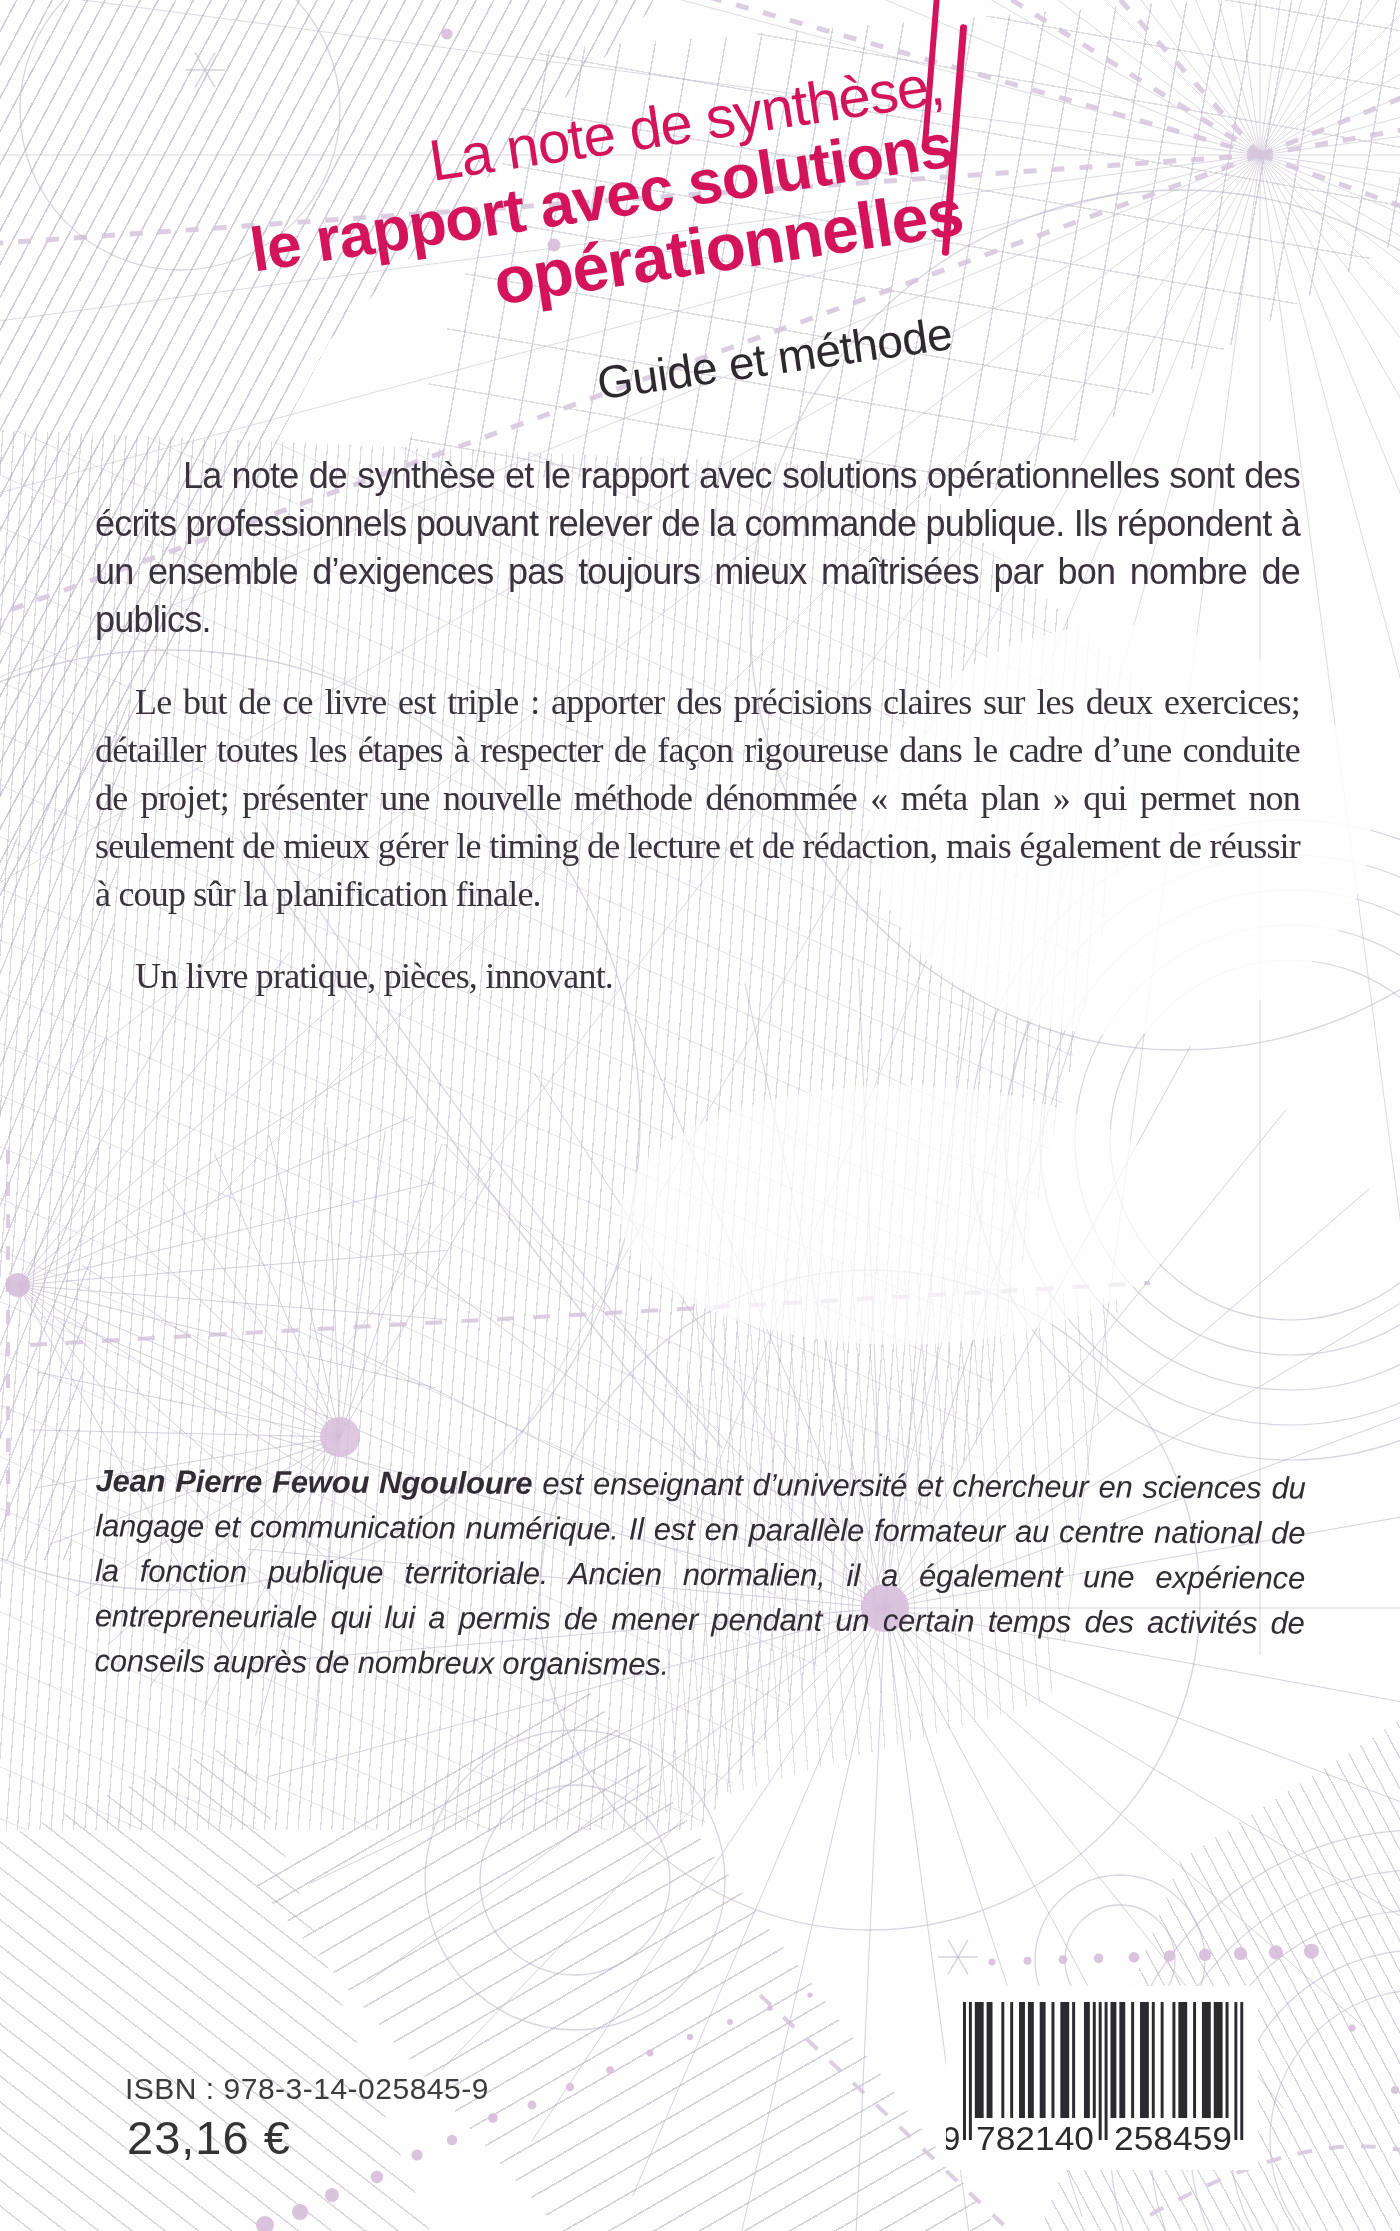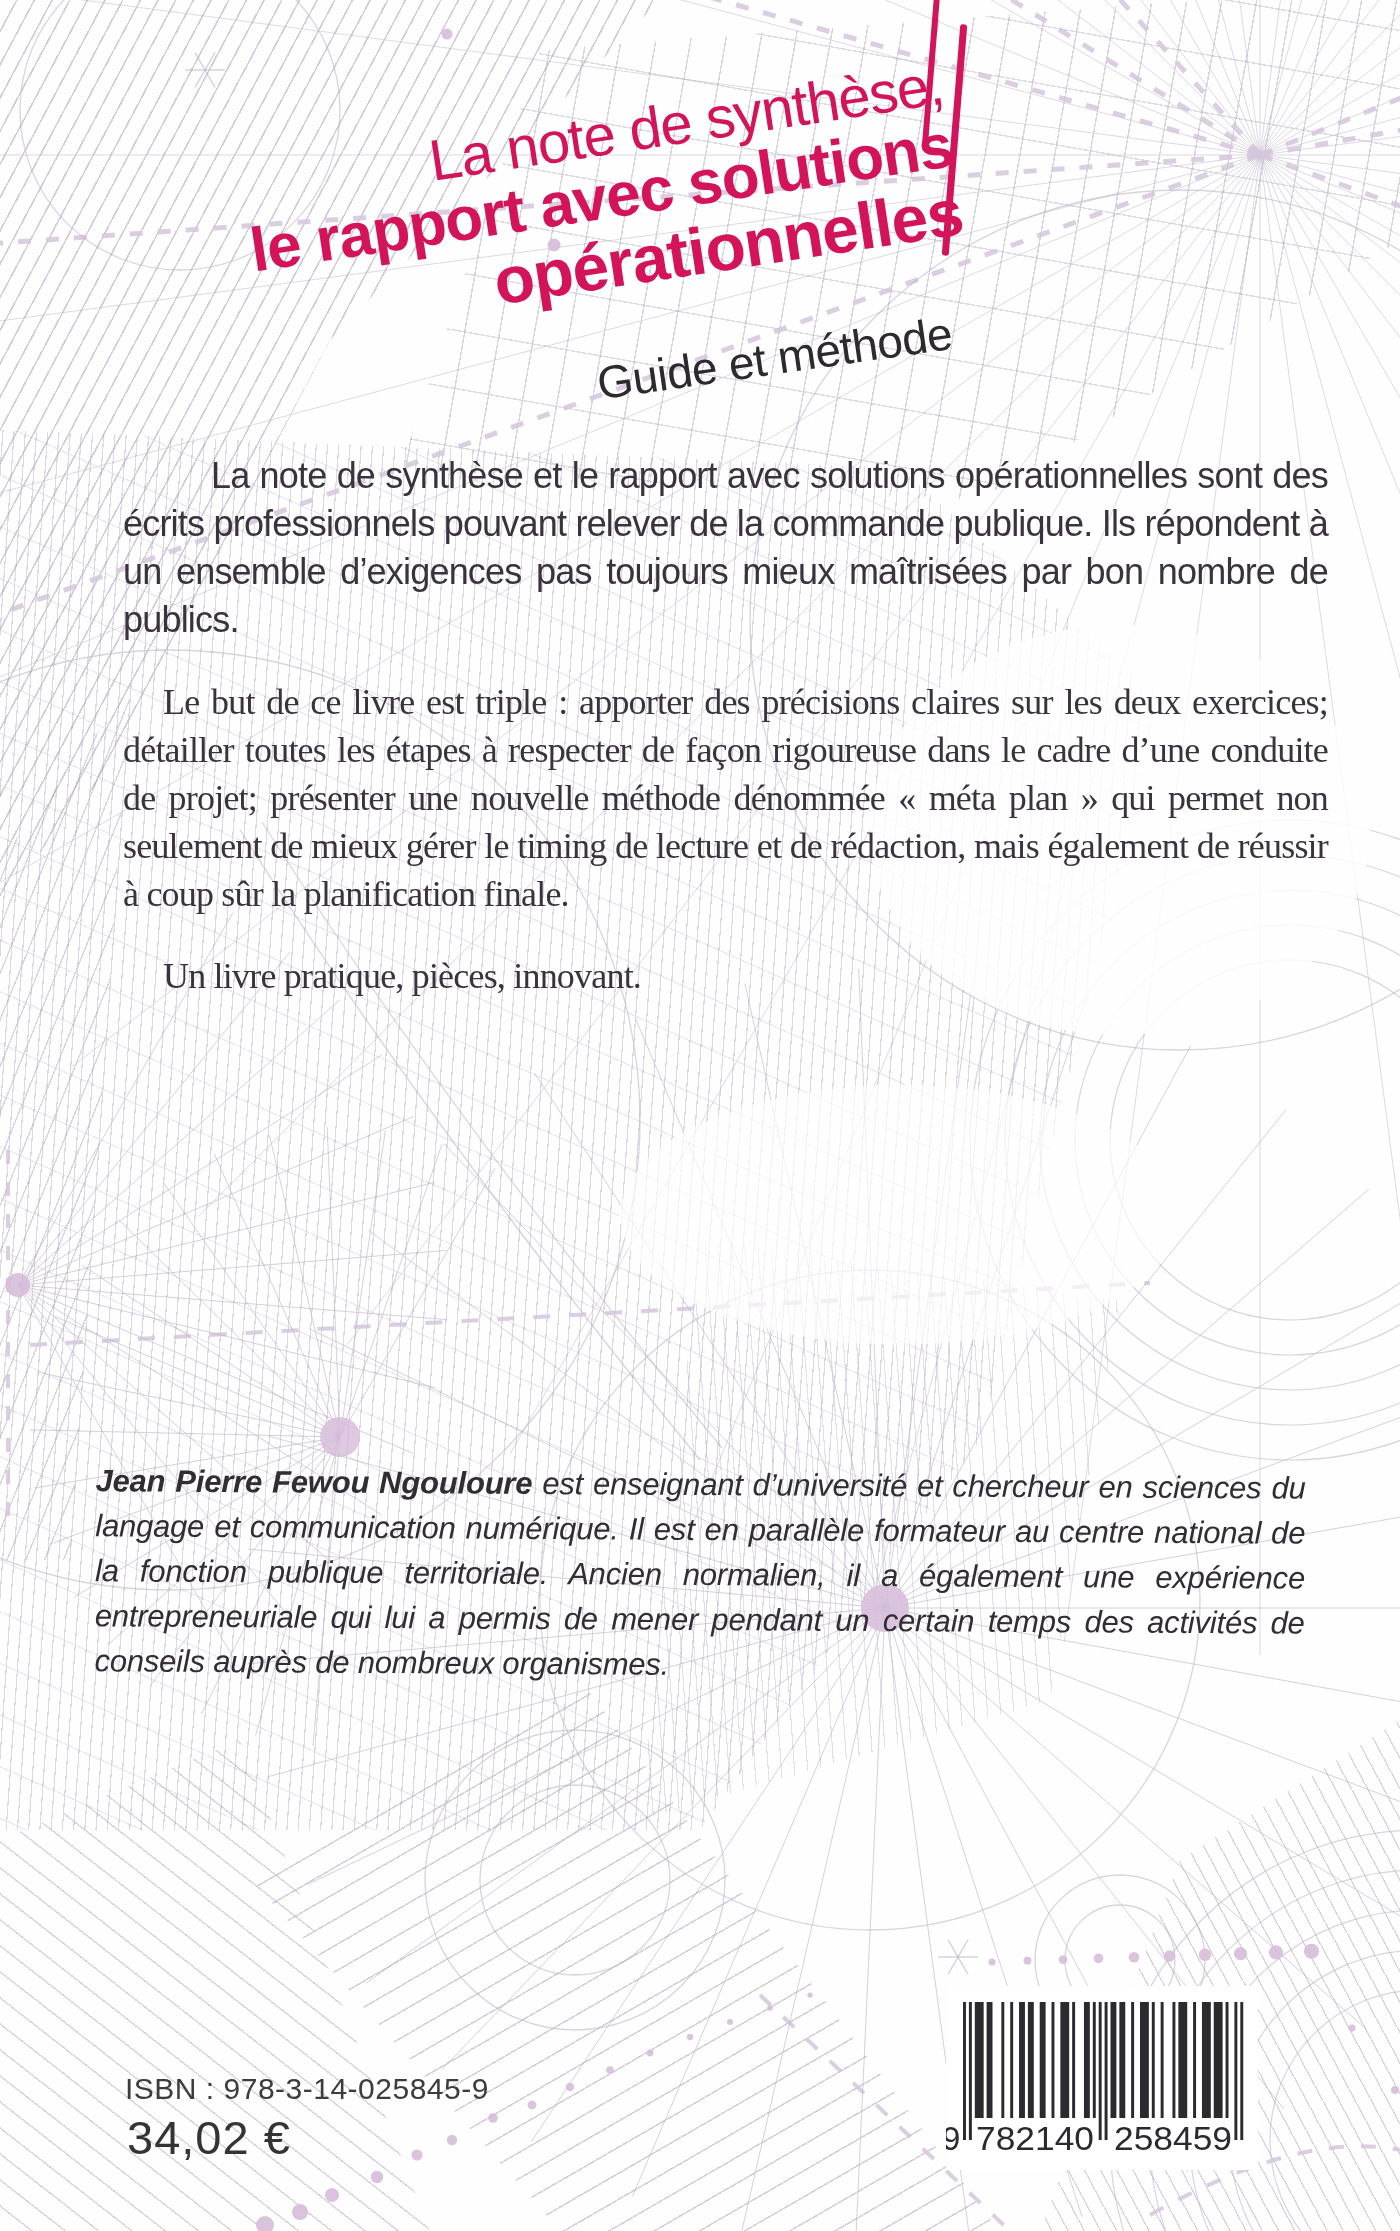--- a/index.html
+++ b/index.html
@@ -58,21 +58,21 @@
   .title-l3{font-size:66px;font-weight:700;}
   .subtitle{
     position:absolute;top:306px;right:452px;
     transform:rotate(-8.2deg);transform-origin:top right;
     font-size:46px;color:#2d292e;letter-spacing:-.5px;white-space:nowrap;
   }
   .accent-line{position:absolute;border-radius:3px;}
   .accent-line.a{left:928px;top:-8px;width:6px;height:156px;transform:rotate(4.6deg);}
   .accent-line.b{left:951px;top:24px;width:7px;height:232px;transform:rotate(4.6deg);}
   .synopsis{position:absolute;left:95px;top:452px;width:1205px;
-    font-size:36px;line-height:48px;letter-spacing:-.8px;color:#3a333d;margin-left:28px;}
+    font-size:36px;line-height:48px;letter-spacing:-.8px;color:#3a333d;}
   .synopsis p{margin:0 0 34px;text-align:justify;}
   .synopsis p.p1{text-indent:88px;}
   .synopsis p.pn{text-indent:40px;font-family:Liberation Serif, serif;}
   .synopsis p.p3{margin-bottom:14px;}
   .synopsis p.last{text-align:left;margin:0;}
   .bio{
     position:absolute;left:95px;top:1462px;width:1210px;
     font-size:31px;line-height:45px;font-style:italic;color:#322c35;
     text-align:justify;letter-spacing:-.2px;transform:rotate(.35deg);
   }
@@ -300,21 +300,21 @@
 
   <div class="synopsis">
     <p class="p1">La note de synthèse et le rapport avec solutions opérationnelles sont des écrits professionnels pouvant relever de la commande publique. Ils répondent à un ensemble d’exigences pas toujours mieux maîtrisées par bon nombre de publics.</p>
     <p class="pn">Le but de ce livre est triple : apporter des précisions claires sur les deux exercices; détailler toutes les étapes à respecter de façon rigoureuse dans le cadre d’une conduite de projet; présenter une nouvelle méthode dénommée « méta plan » qui permet non seulement de mieux gérer le timing de lecture et de rédaction, mais également de réussir à coup sûr la planification finale.</p>
     <p class="pn last">Un livre pratique, pièces, innovant.</p>
   </div>
 
   <div class="bio"><span class="author">Jean Pierre Fewou Ngouloure</span><span> est enseignant d’université et chercheur en sciences du langage et communication numérique. Il est en parallèle formateur au centre national de la fonction publique territoriale. Ancien normalien, il a également une expérience entrepreneuriale qui lui a permis de mener pendant un certain temps des activités de conseils auprès de nombreux organismes.</span></div>
 
   <div class="isbn">ISBN : 978-3-14-025845-9</div>
-  <div class="price">34,02 €</div>
+  <div class="price">23,16 €</div>
 
   <div class="barcode-box">
     <svg id="barcode-svg" width="312" height="184" viewBox="0 0 312 184">
         <rect x="17" y="16" width="2.95" height="138" fill="#2b2a2e"></rect>
         <rect x="22.9" y="16" width="2.95" height="138" fill="#2b2a2e"></rect>
         <rect x="28.8" y="16" width="8.850000000000001" height="116" fill="#2b2a2e"></rect>
         <rect x="40.6" y="16" width="5.9" height="116" fill="#2b2a2e"></rect>
         <rect x="55.35" y="16" width="2.95" height="116" fill="#2b2a2e"></rect>
         <rect x="64.2" y="16" width="2.95" height="116" fill="#2b2a2e"></rect>
         <rect x="73.05000000000001" y="16" width="5.9" height="116" fill="#2b2a2e"></rect>

